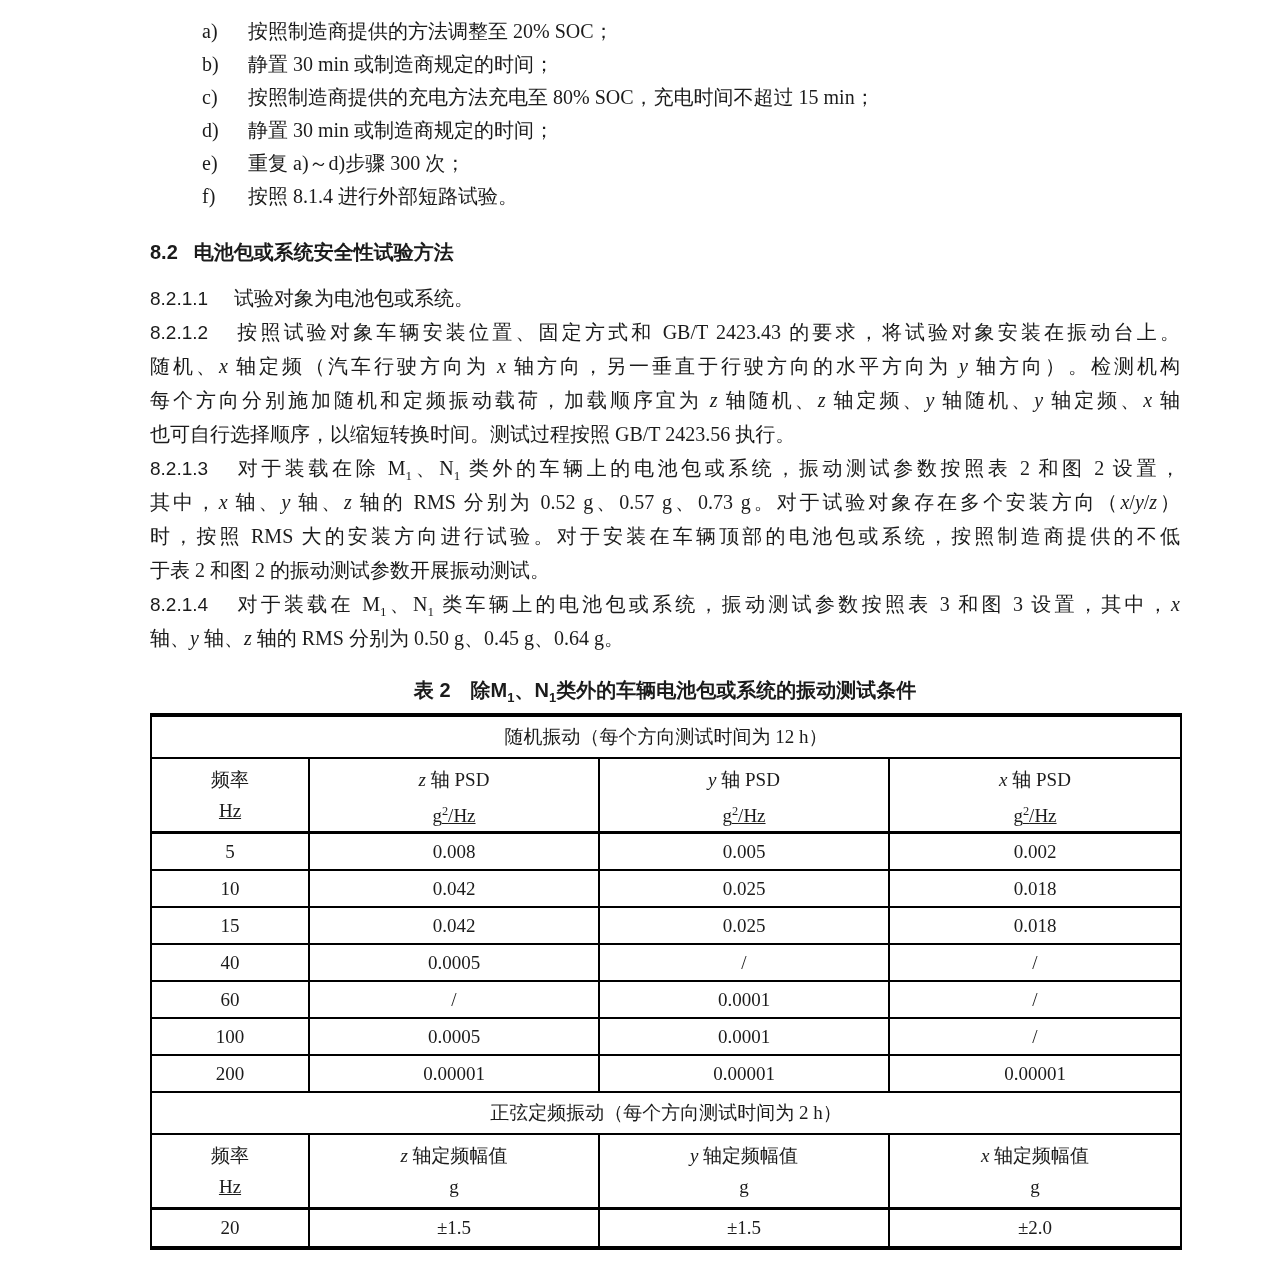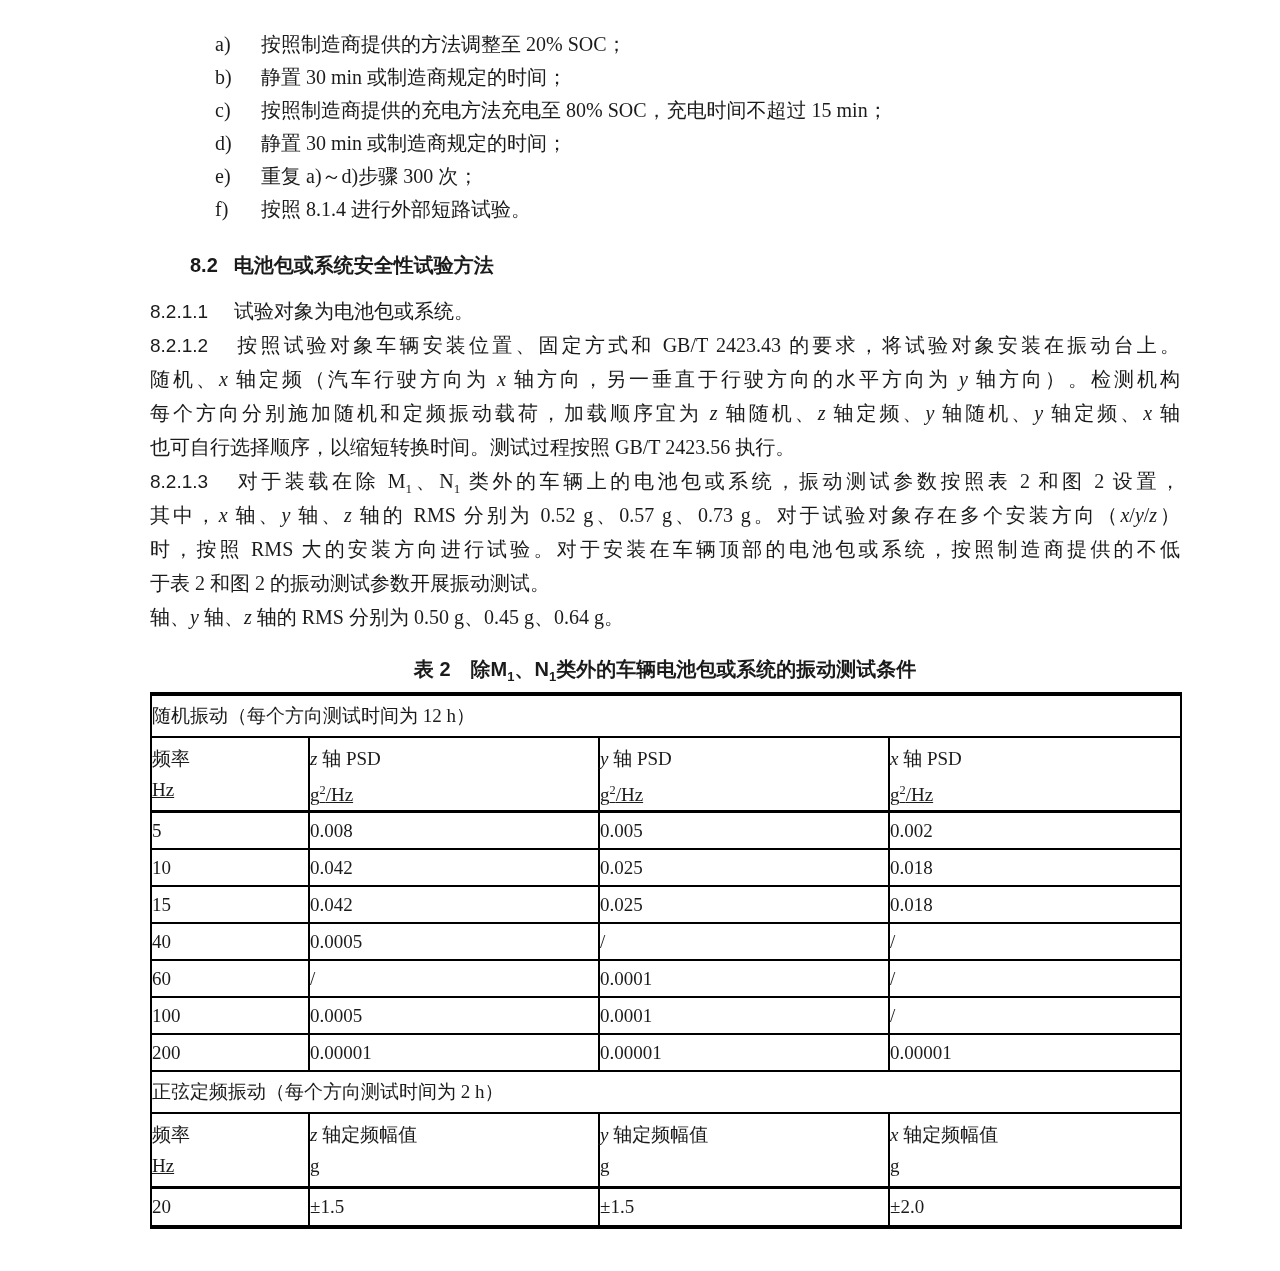--- a/index.html
+++ b/index.html
@@ -1,49 +1,49 @@
 <!DOCTYPE html>
 <html><head>
 <meta charset="utf-8">
 <style>
   html,body{margin:0;padding:0;background:#ffffff;}
   .page{position:relative;width:1280px;height:1271px;background:#ffffff;color:#1b1b1b;
         font-family:"Liberation Serif", serif;overflow:hidden;}
   .content{width:1030px;margin-left:150px;padding-top:12px;}
 
   
-  .steps{margin:16px;}
+  .steps{margin:3px;}
   .li{height:33px;line-height:33px;font-size:20px;white-space:nowrap;overflow:hidden;}
   .li-label{display:inline-block;width:46px;margin-left:49px;}
   .li-text{display:inline;}
 
   
   .h2{margin-top:26px;height:26px;line-height:26px;font-family:"Liberation Sans", sans-serif;
-      font-weight:bold;font-size:20px;margin-left:40px;}
+      font-weight:bold;font-size:20px;}
   .h3{margin-top:24px;height:26px;line-height:26px;font-family:"Liberation Sans", sans-serif;
       font-weight:bold;font-size:20px;}
   .h-num{margin-right:16px;}
 
   
   .paras{margin-top:16px;}
   .pline{height:34px;line-height:34px;font-size:20px;text-align:justify;text-align-last:justify;
          overflow:hidden;}
   .pline.last{text-align-last:left;}
   .cnum{font-family:"Liberation Sans", sans-serif;font-size:19px;margin-right:26px;}
   .pline i{font-family:"Liberation Serif", serif;}
 
   
   .caption{margin-top:22px;height:26px;line-height:26px;text-align:center;
            font-family:"Liberation Sans", sans-serif;font-weight:bold;font-size:20px;}
 
   
   table.vib{margin-top:10px;width:1030px;border-collapse:collapse;table-layout:fixed;
             border:2px solid #000;border-top:4px solid #000;border-bottom:4px solid #000;
             font-size:19px;}
-  table.vib td{border:2px solid #000;vertical-align:middle;padding:0;}
+  table.vib td{border:2px solid #000;text-align:center;vertical-align:middle;padding:0;}
   tr.sect td{height:40px;line-height:40px;}
   tr.hdr td{height:72px;border-bottom-width:3px;margin-left:16px;}
   tr.hdr .ht,{display:block;}
   tr.hdr .ht{display:block;height:36px;line-height:42px;}
   tr.hdr .hb{display:block;height:36px;line-height:32px;text-decoration:underline;}
   tr.data td{height:35px;line-height:35px;}
   tr.data.lastrow td{height:36px;line-height:36px;}
   sup{font-size:0.65em;}
   sub{font-size:0.65em;}
 </style>
@@ -71,20 +71,21 @@
       <div class="pline"><span class="cnum">8.2.1.2</span><span>按照试验对象车辆安装位置、固定方式和 GB/T 2423.43 的要求，将试验对象安装在振动台上。</span></div>
       <div class="pline">随机、<i>x</i> 轴定频（汽车行驶方向为 <i>x</i> 轴方向，另一垂直于行驶方向的水平方向为 <i>y</i> 轴方向）。检测机构</div>
       <div class="pline">每个方向分别施加随机和定频振动载荷，加载顺序宜为 <i>z</i> 轴随机、<i>z</i> 轴定频、<i>y</i> 轴随机、<i>y</i> 轴定频、<i>x</i> 轴</div>
       <div class="pline last">也可自行选择顺序，以缩短转换时间。测试过程按照 GB/T 2423.56 执行。</div>
 
       <div class="pline"><span class="cnum">8.2.1.3</span><span>对于装载在除 M<sub>1</sub>、N<sub>1</sub> 类外的车辆上的电池包或系统，振动测试参数按照表 2 和图 2 设置，</span></div>
       <div class="pline">其中，<i>x</i> 轴、<i>y</i> 轴、<i>z</i> 轴的 RMS 分别为 0.52 g、0.57 g、0.73 g。对于试验对象存在多个安装方向（<i>x</i>/<i>y</i>/<i>z</i>）</div>
       <div class="pline">时，按照 RMS 大的安装方向进行试验。对于安装在车辆顶部的电池包或系统，按照制造商提供的不低</div>
       <div class="pline last">于表 2 和图 2 的振动测试参数开展振动测试。</div>
 
+      <div class="pline"><span class="cnum">8.2.1.4</span><span>对于装载在 M<sub>1</sub>、N<sub>1</sub> 类车辆上的电池包或系统，振动测试参数按照表 3 和图 3 设置，其中，<i>x</i></span></div>
       <div class="pline last">轴、<i>y</i> 轴、<i>z</i> 轴的 RMS 分别为 0.50 g、0.45 g、0.64 g。</div>
     </div>
 
     <div class="caption">表 2　除M<sub>1</sub>、N<sub>1</sub>类外的车辆电池包或系统的振动测试条件</div>
 
     <table class="vib">
       <colgroup>
         <col style="width:158px">
           <col style="width:290px">
           <col style="width:290px">

